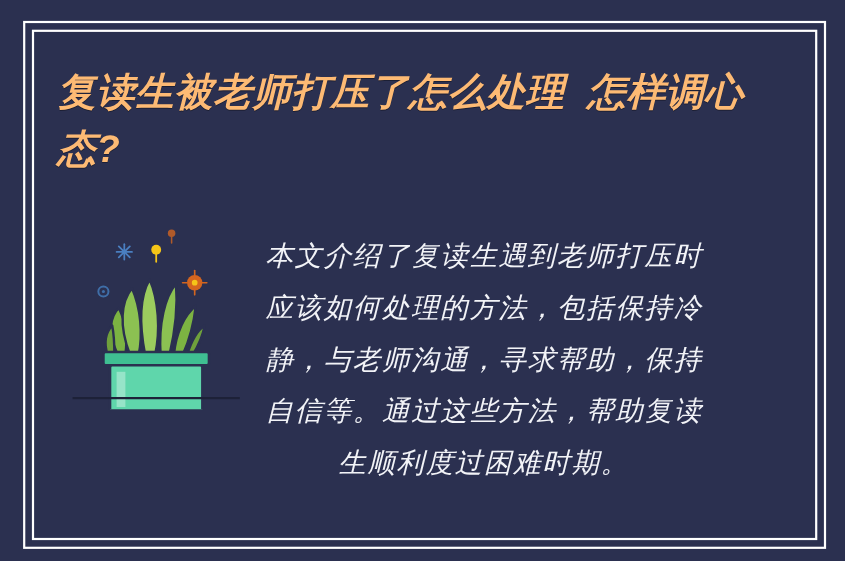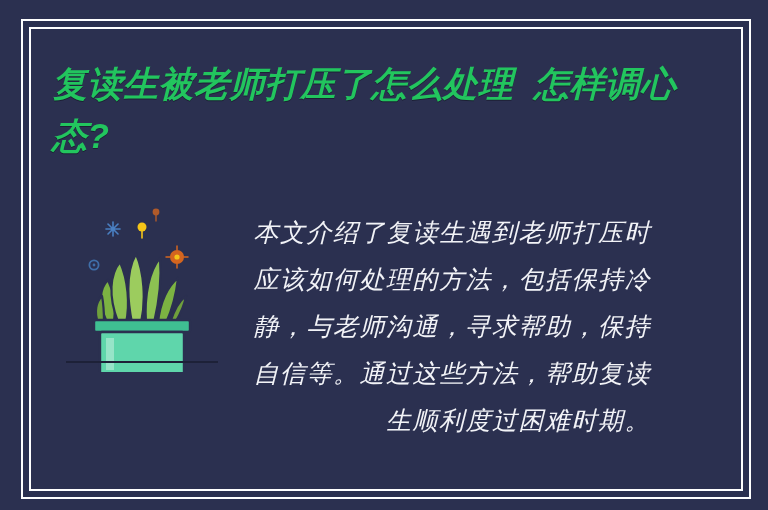--- a/index.html
+++ b/index.html
@@ -34,21 +34,21 @@
     width: 710px;
     height: 460px;
   }
 
   
   #title {
     position: absolute;
     left: 52px;
     top: 58px;
     width: 640px;
-    color: #22c55e;
+    color: #fdba74;
     font-size: 35px;
     line-height: 52px;
     font-weight: bold;
     font-style: italic;
     letter-spacing: 0.5px;
     white-space: pre-wrap;
     text-shadow: 0 1px 0 rgba(0,0,0,0.35);
   }
 
   
@@ -65,21 +65,21 @@
     position: absolute;
     left: 229px;
     top: 209px;
     width: 422px;
     color: #f2f3f7;
     font-size: 25px;
     line-height: 47px;
     font-family: "DejaVu Serif", "Liberation Serif", serif;
     font-style: italic;
     letter-spacing: 1.5px;
-    text-align: right;
+    text-align: center;
     white-space: pre-wrap;
   }
 </style>
 </head>
 <body>
 
 <div id="card">
 
   <div class="frame frame-outer"></div>
   <div class="frame frame-inner"></div>

